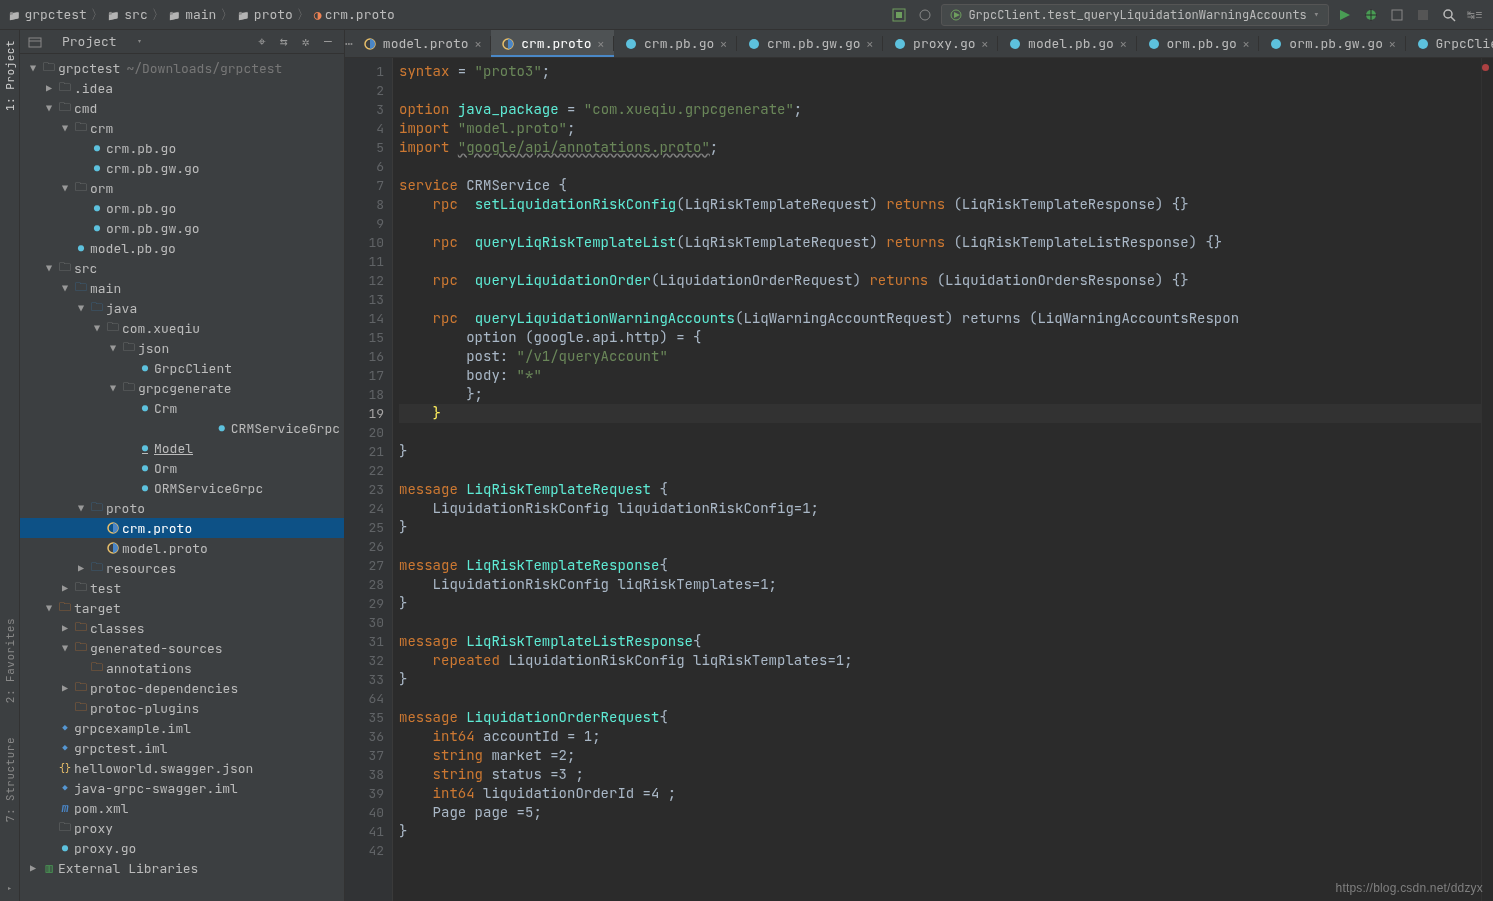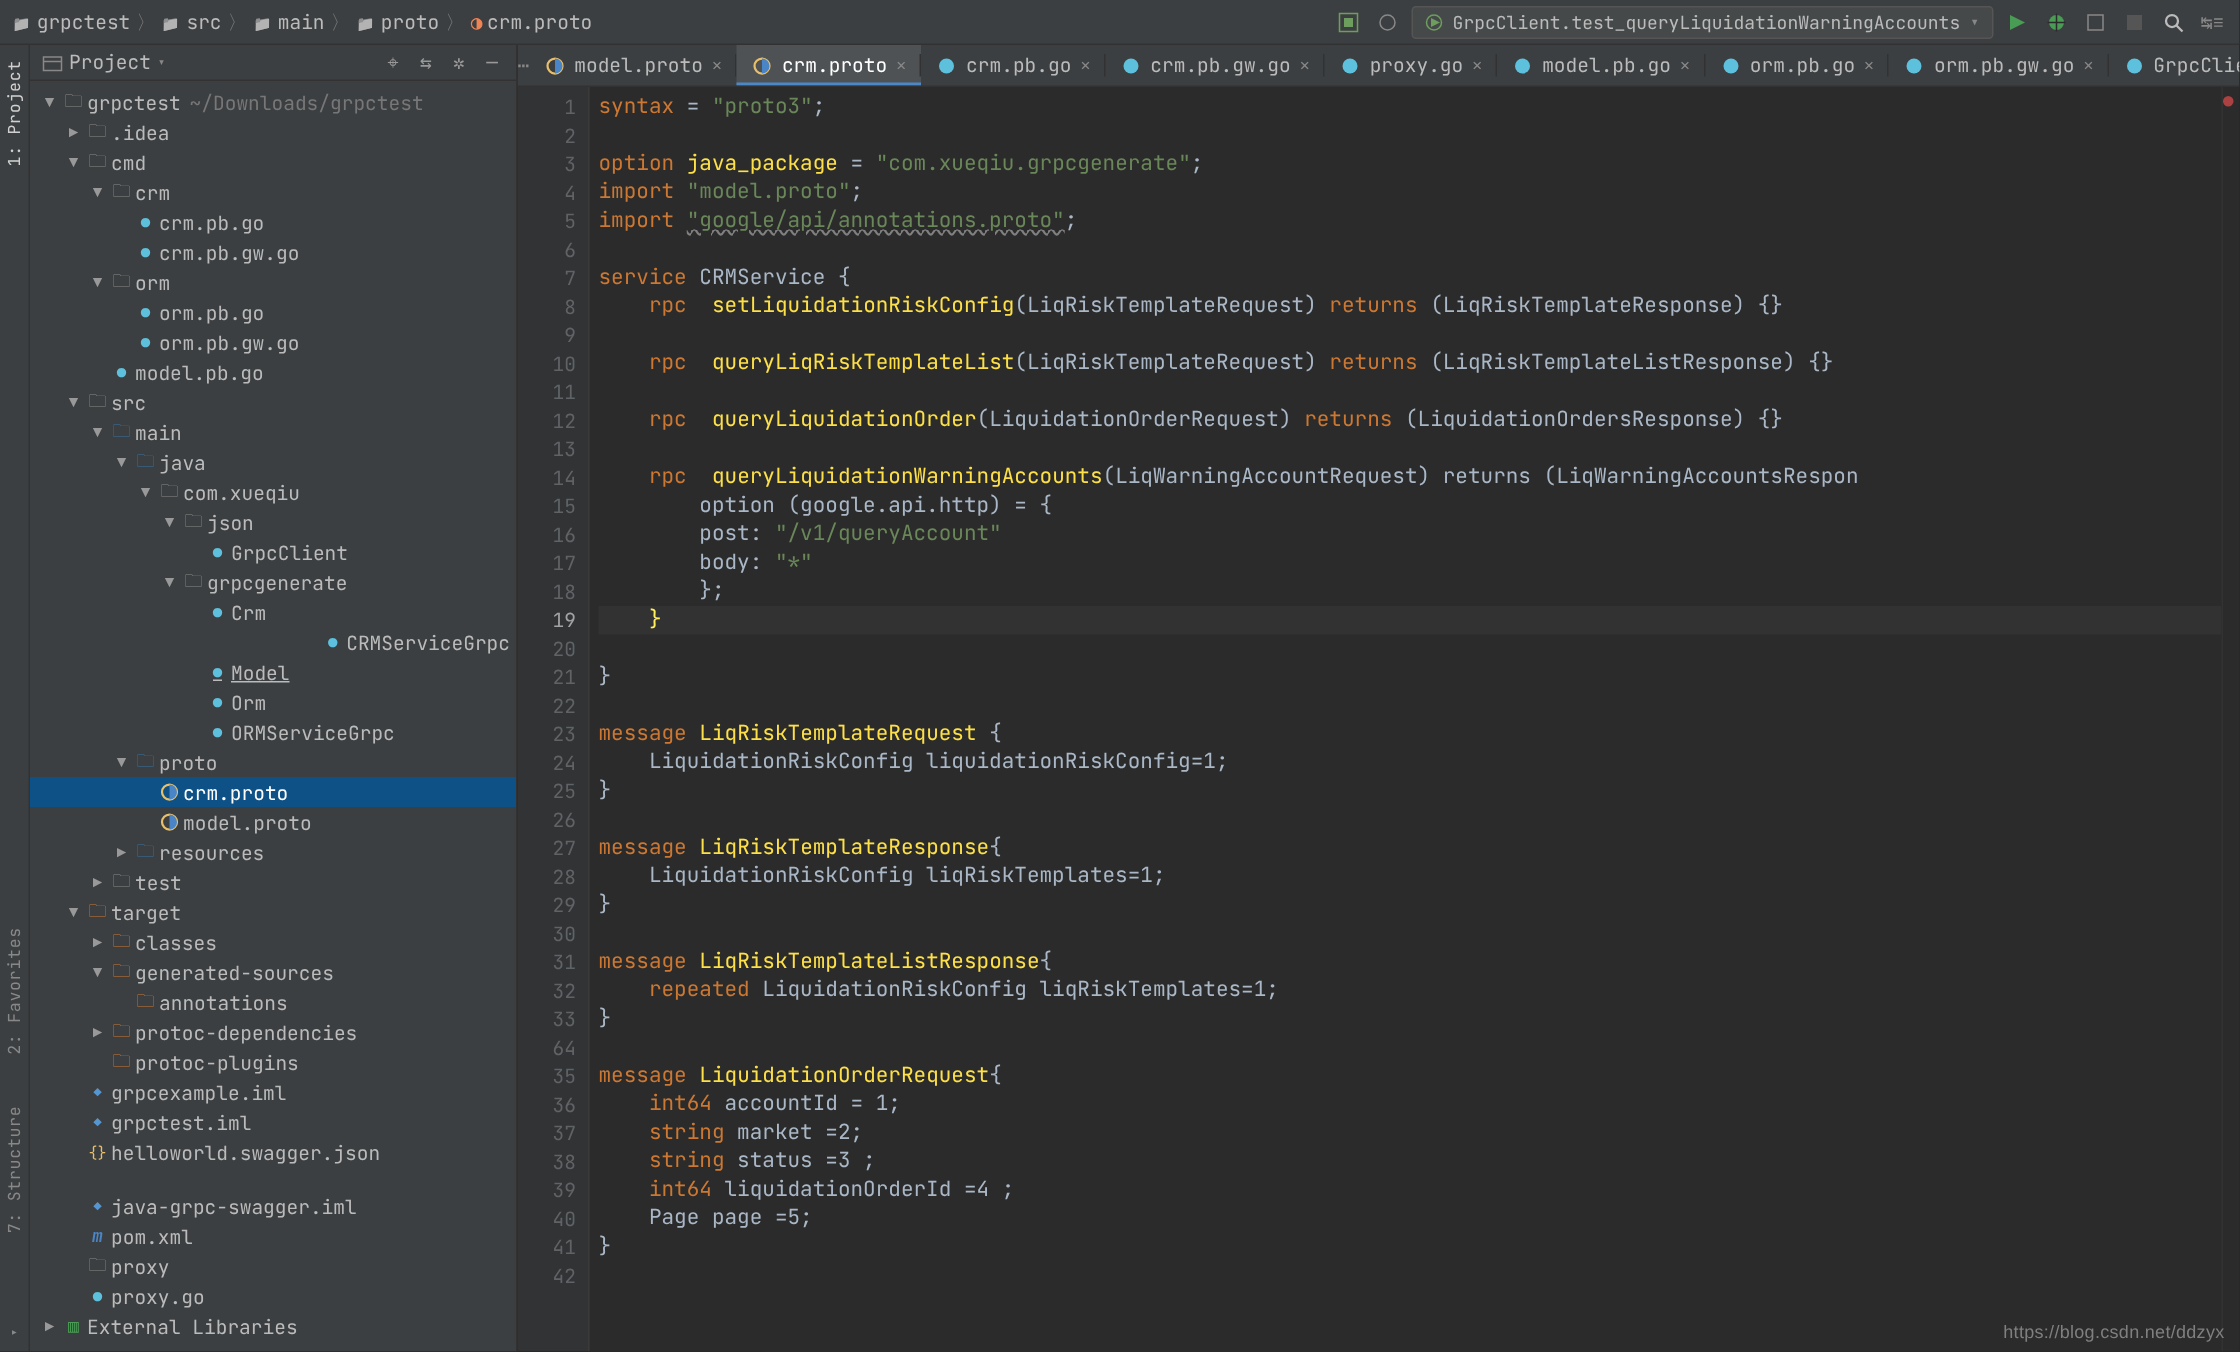--- a/index.html
+++ b/index.html
@@ -21,21 +21,21 @@
 .container { display:flex; height:calc(100% - 30px); }
 
 
 .left-gutter { width:20px; background:#3c3f41; border-right:1px solid #323232; display:flex; flex-direction:column; align-items:center; gap:30px; padding-top:10px; color:#888; }
 .left-gutter .vtab { writing-mode:vertical-rl; transform:rotate(180deg); font-size:11px; cursor:pointer; letter-spacing:.5px; }
 .left-gutter .vtab.active { color:#d0d0d0; }
 
 
 .project-panel { width:325px; background:#3c3f41; border-right:1px solid #323232; display:flex; flex-direction:column; }
 .proj-header { height:24px; display:flex; align-items:center; padding:0 8px; gap:6px; border-bottom:1px solid #323232; background:#3c3f41; }
-.proj-header .title { display:flex; align-items:center; gap:4px; flex:1; }
+.proj-header .title { display:flex; align-items:center; gap:20px; flex:1; }
 .proj-header .title svg { flex-shrink:0; }
 .proj-header .spacer { flex:1; }
 .proj-header .hicon { width:16px; height:16px; display:flex; align-items:center; justify-content:center; color:#999; }
 
 .tree { flex:1; overflow:auto; padding:4px 0 8px 0; font-size:13px; }
 .tree-node { display:flex; align-items:center; height:20px; padding-right:4px; cursor:pointer; white-space:nowrap; color:#bbb; }
 .tree-node .arrow { width:14px; text-align:center; color:#999; font-size:10px; }
 .tree-node .ic { width:18px; display:flex; align-items:center; justify-content:center; font-size:12px; }
 .tree-node .lbl { }
 .tree-node .hint { color:#777; margin-left:6px; }
@@ -66,21 +66,21 @@
 
 .editor-body { flex:1; display:flex; overflow:hidden; position:relative; }
 .gutter { width:48px; background:#313335; text-align:right; padding:4px 8px 4px 0; color:#606366; font-size:13px; line-height:19px; user-select:none; border-right:1px solid #3a3a3a; }
 .gutter .gl { height:19px; position:relative; }
 .gutter .gl.cur { color:#a4a3a3; }
 .code { flex:1; padding:4px 0 4px 6px; font-size:14px; line-height:19px; white-space:pre; overflow:hidden; position:relative; }
 .code .cl { height:19px; }
 .code .cl.hl { background:#323232; }
 .kw { color:#cc7832; }
 .str { color:#6a8759; }
-.ident { color:#fde047; }
+.ident { color:#5eead4; }
 .err-red { background:#ac4142; width:7px; height:7px; border-radius:50%; position:absolute; right:4px; top:6px; }
 .right-scroll { width:12px; background:#2b2b2b; border-left:1px solid #323232; position:relative; }
 .watermark { position:absolute; right:10px; bottom:6px; color:#7f7f7f; font:12px sans-serif; letter-spacing:.2px; }
 </style>
 </head>
 <body>
 
 <div class="navbar">
   <div class="breadcrumbs" id="bc">
       <span class="crumb folder">grpctest</span>
@@ -356,21 +356,21 @@
         <div class="tree-node" style="padding-left: 22px;">
           <span class="arrow"></span>
           <span class="ic ic-iml"></span>
           <span class="lbl">grpctest.iml</span>
         </div>
         <div class="tree-node" style="padding-left: 22px;">
           <span class="arrow"></span>
           <span class="ic ic-json"></span>
           <span class="lbl">helloworld.swagger.json</span>
         </div>
-        <div class="tree-node" style="padding-left: 22px; margin-top: 16px;">
+        <div class="tree-node" style="padding-left: 22px;">
           <span class="arrow"></span>
           <span class="ic ic-iml"></span>
           <span class="lbl">java-grpc-swagger.iml</span>
         </div>
         <div class="tree-node" style="padding-left: 22px;">
           <span class="arrow"></span>
           <span class="ic ic-xml"></span>
           <span class="lbl">pom.xml</span>
         </div>
         <div class="tree-node" style="padding-left: 22px;">

